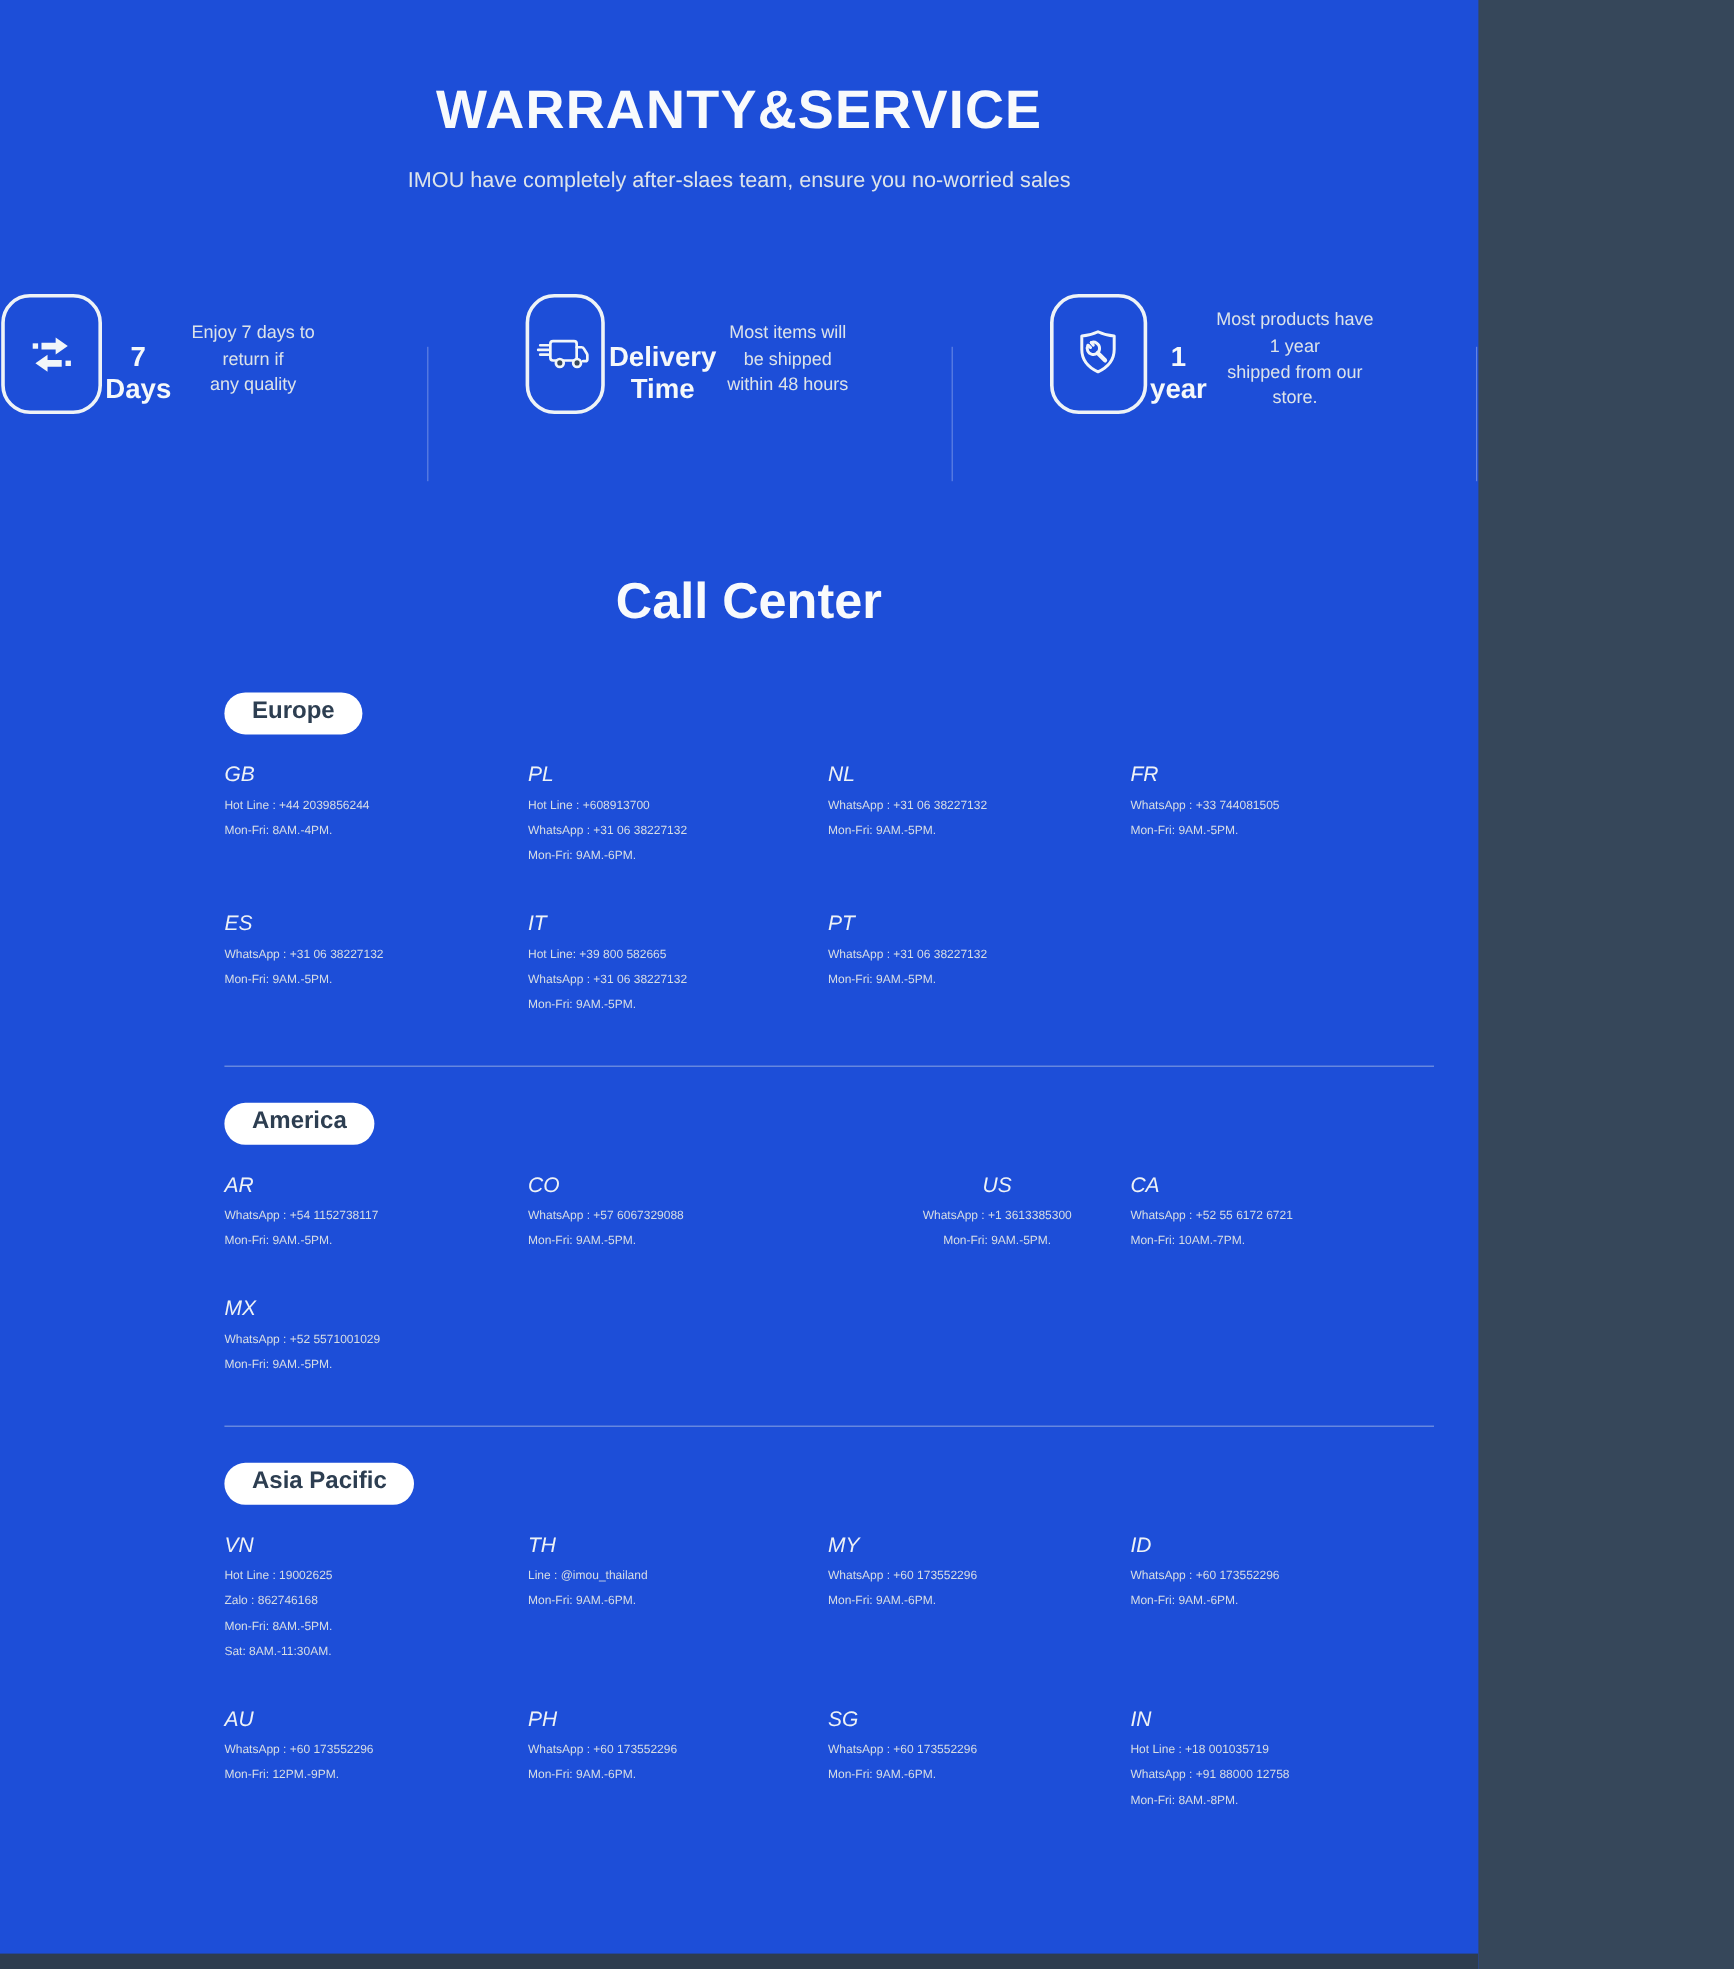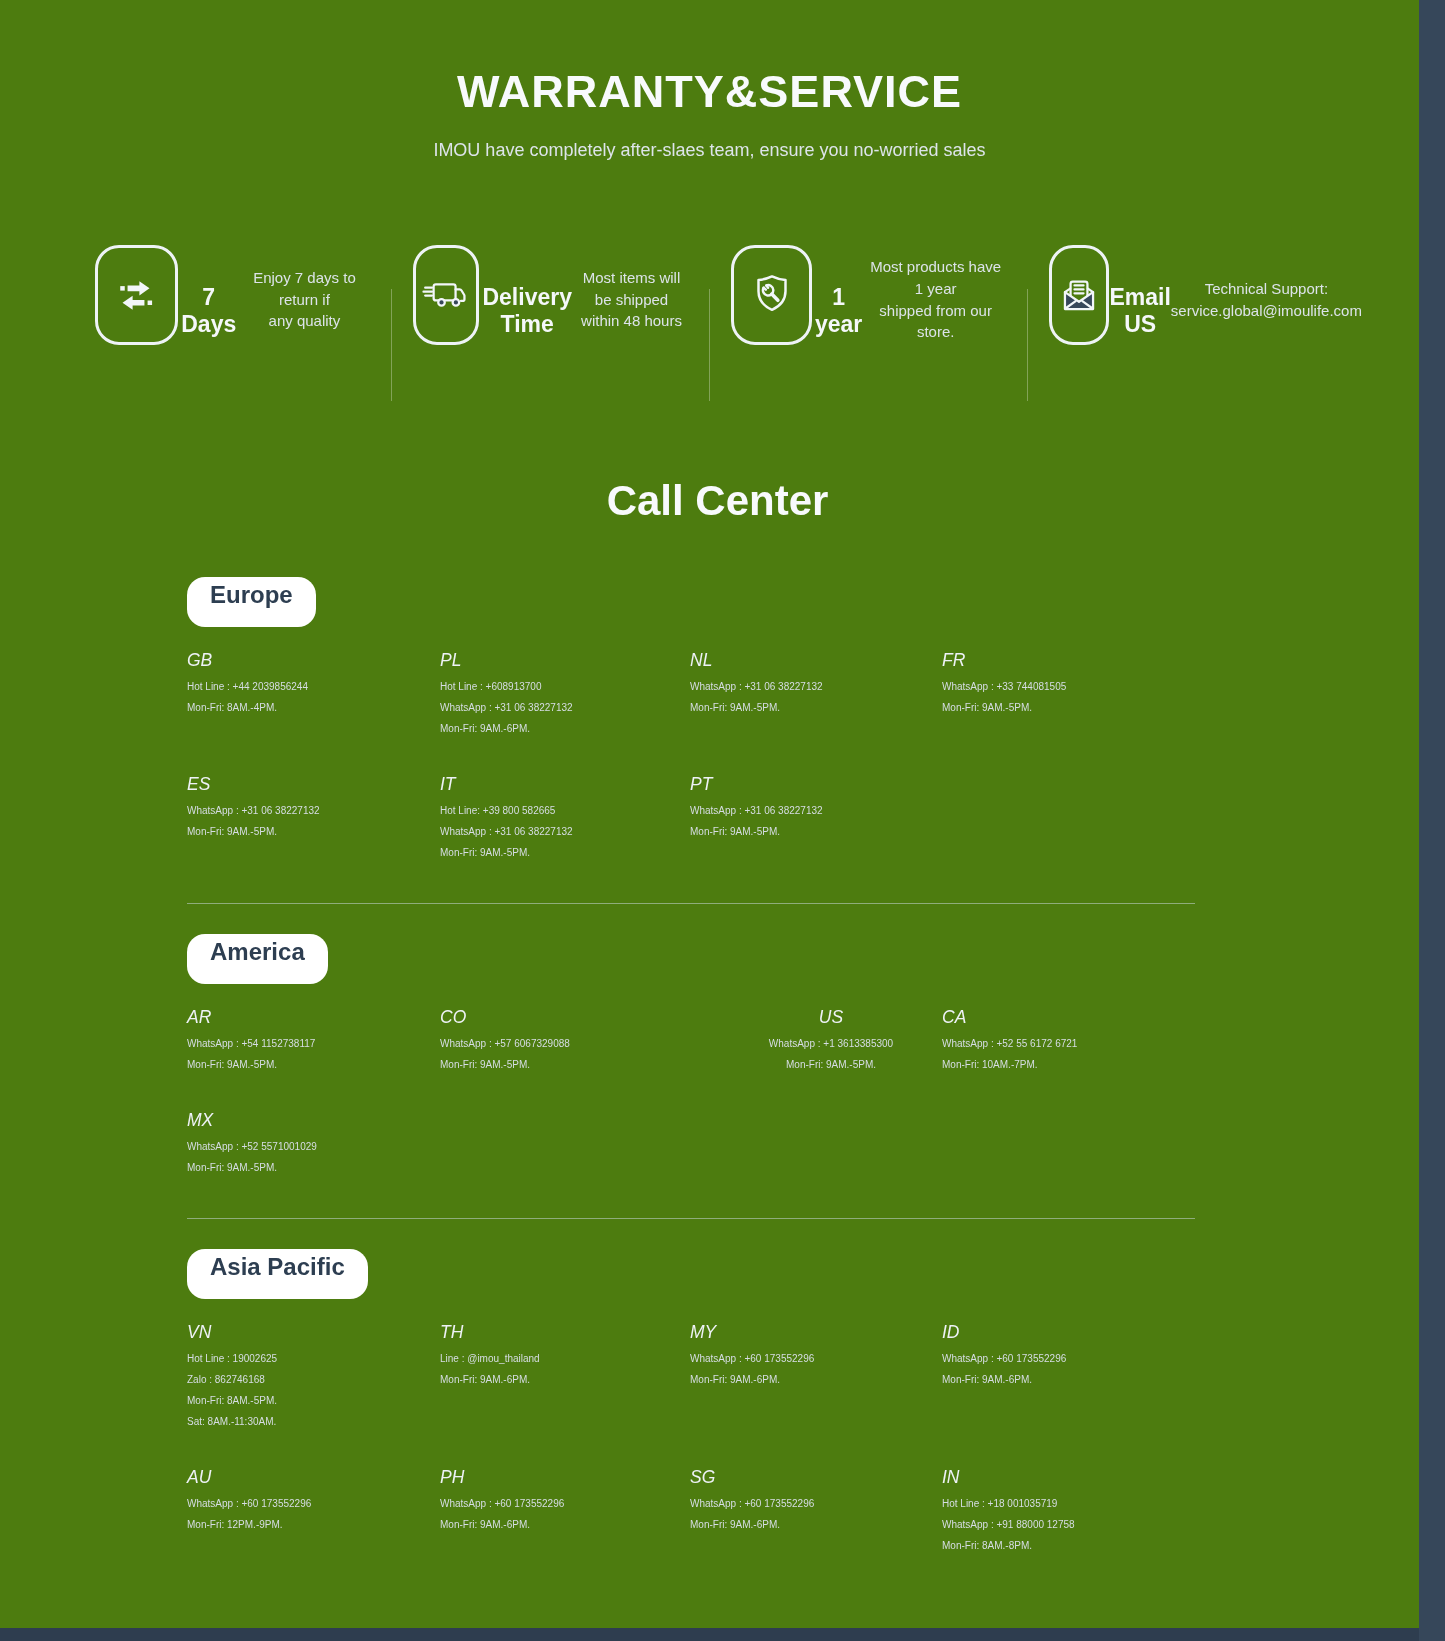--- a/index.html
+++ b/index.html
@@ -1,21 +1,21 @@
 <!DOCTYPE html>
 <html><head>
 <meta charset="utf-8">
 <style>
   * { box-sizing: border-box; }
   html,body { margin:0; padding:0; }
   body { background:#36475a; }
   .page {
     position:relative;
-    width:1419px; height:1641px;
-    background:#4d7c0f;
+    width:1232px; height:1641px;
+    background:#1d4ed8;
     font-family:"Liberation Sans", sans-serif;
     color:#f2f6f9;
     overflow:hidden;
   }
   
   .hero { text-align:center; padding-top:66px; }
   .hero-title { font-size:45px; font-weight:700; color:#f8fafc; letter-spacing:1px; }
   .hero-sub { margin-top:22px; font-size:18px; color:#dde4ea; font-weight:400; }
 
   
@@ -31,21 +31,21 @@
   .feature-desc { margin-top:9px; font-size:15px; color:#dce3e9; line-height:1.45; }
   .feature-desc span { display:block; }
 
   
   .cc-title { margin:76px 0 0; text-align:center; font-size:42px; font-weight:700; color:#f8fafc;padding-left:16px; }
   .cc-body { width:1008px; margin-left:187px; }
   .region { margin-top:30px; }
   .region:first-of-type { margin-top:52px; }
   .region-pill {
     display:inline-block; background:#ffffff; color:#2d3e51;
-    font-weight:700; font-size:24px; padding:4px 23px 18px; border-radius:18px;
+    font-weight:700; font-size:20px; padding:4px 23px 8px; border-radius:18px;
   }
   .row { display:grid; grid-template-columns:253px 250px 252px 253px; margin-top:23px; align-items:start; }
   .row + .row { margin-top:40px; }
   .country-code { font-size:17.5px; color:#eef2f6; font-weight:400;font-style:italic; }
   .country-line { margin-top:10px; font-size:10px; color:#d6dde4; }
   .indent { padding-left:30px;text-align:center; }
   .divider { height:1px; background:rgba(210,222,233,0.5); margin-top:45px; }
   .bottom-strip { position:absolute; left:0; bottom:0; width:100%; height:13px; background:#2e3d4f; }
 </style>
 </head>
@@ -112,38 +112,20 @@
       </div>
       <div class="feature-title">1 year</div>
       <div class="feature-desc">
         <span>Most products have 1 year</span>
         <span>shipped from our store.</span>
       </div>
     </div>
 
     <div class="vsep"></div>
 
-    <div class="feature">
-      <div class="icon-box">
-        <svg viewBox="0 0 48 48" width="54" height="54" aria-hidden="true">
-          <g fill="none" stroke="#f2f6f9" stroke-width="2" stroke-linecap="round" stroke-linejoin="round">
-            <path d="M16.5 26 v-12 a2 2 0 0 1 2 -2 h11 a2 2 0 0 1 2 2 v12"></path>
-            <path d="M20 15.5 h8 M20 19 h8 M20 22.5 h8"></path>
-            <path d="M11.5 21.5 L24 30 L36.5 21.5 V36.5 H11.5 Z" fill="#36475a"></path>
-            <path d="M12.2 35.8 L21 29.5 M35.8 35.8 L27 29.5"></path>
-            <path d="M11.5 21.5 l4.6 -3.2 M36.5 21.5 l-4.6 -3.2"></path>
-          </g>
-        </svg>
-      </div>
-      <div class="feature-title">Email US</div>
-      <div class="feature-desc">
-        <span>Technical Support:</span>
-        <span>service.global@imoulife.com</span>
-      </div>
-    </div>
 
   </div>
 
   <h2 class="cc-title">Call Center</h2>
 
   <div class="cc-body">
 
     <div class="region">
       <div class="region-pill">Europe</div>
       <div class="row">

